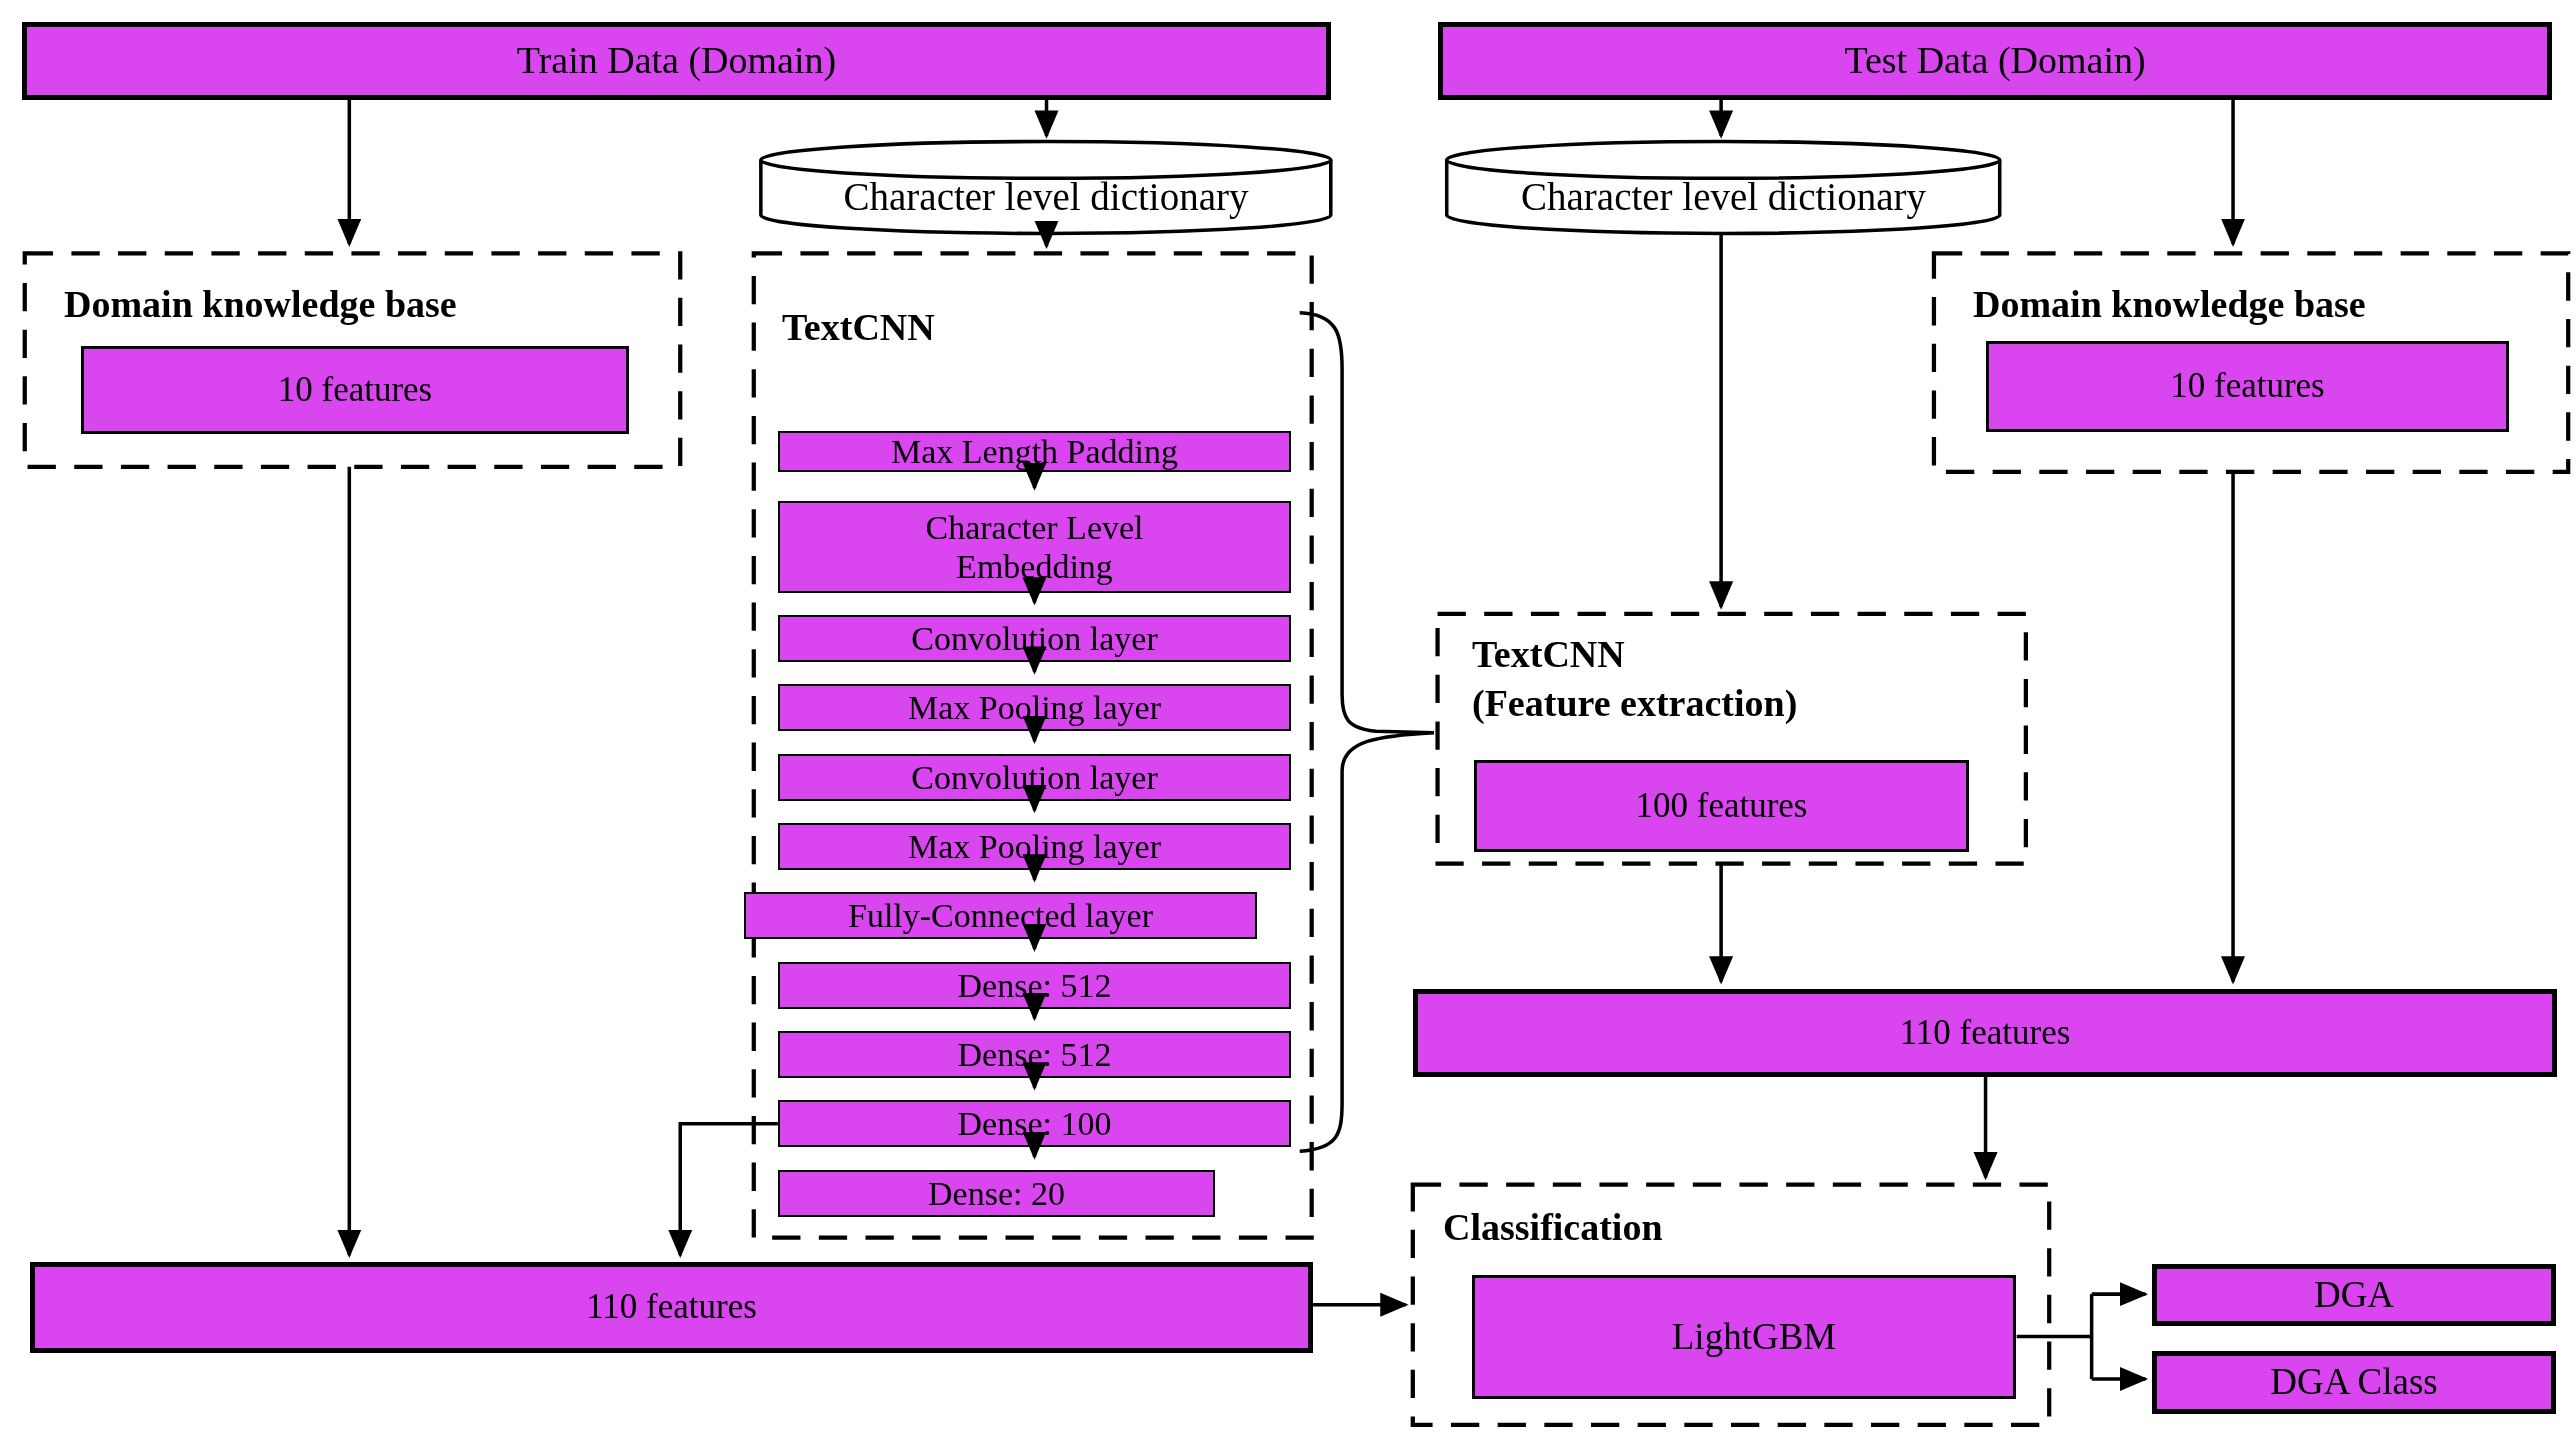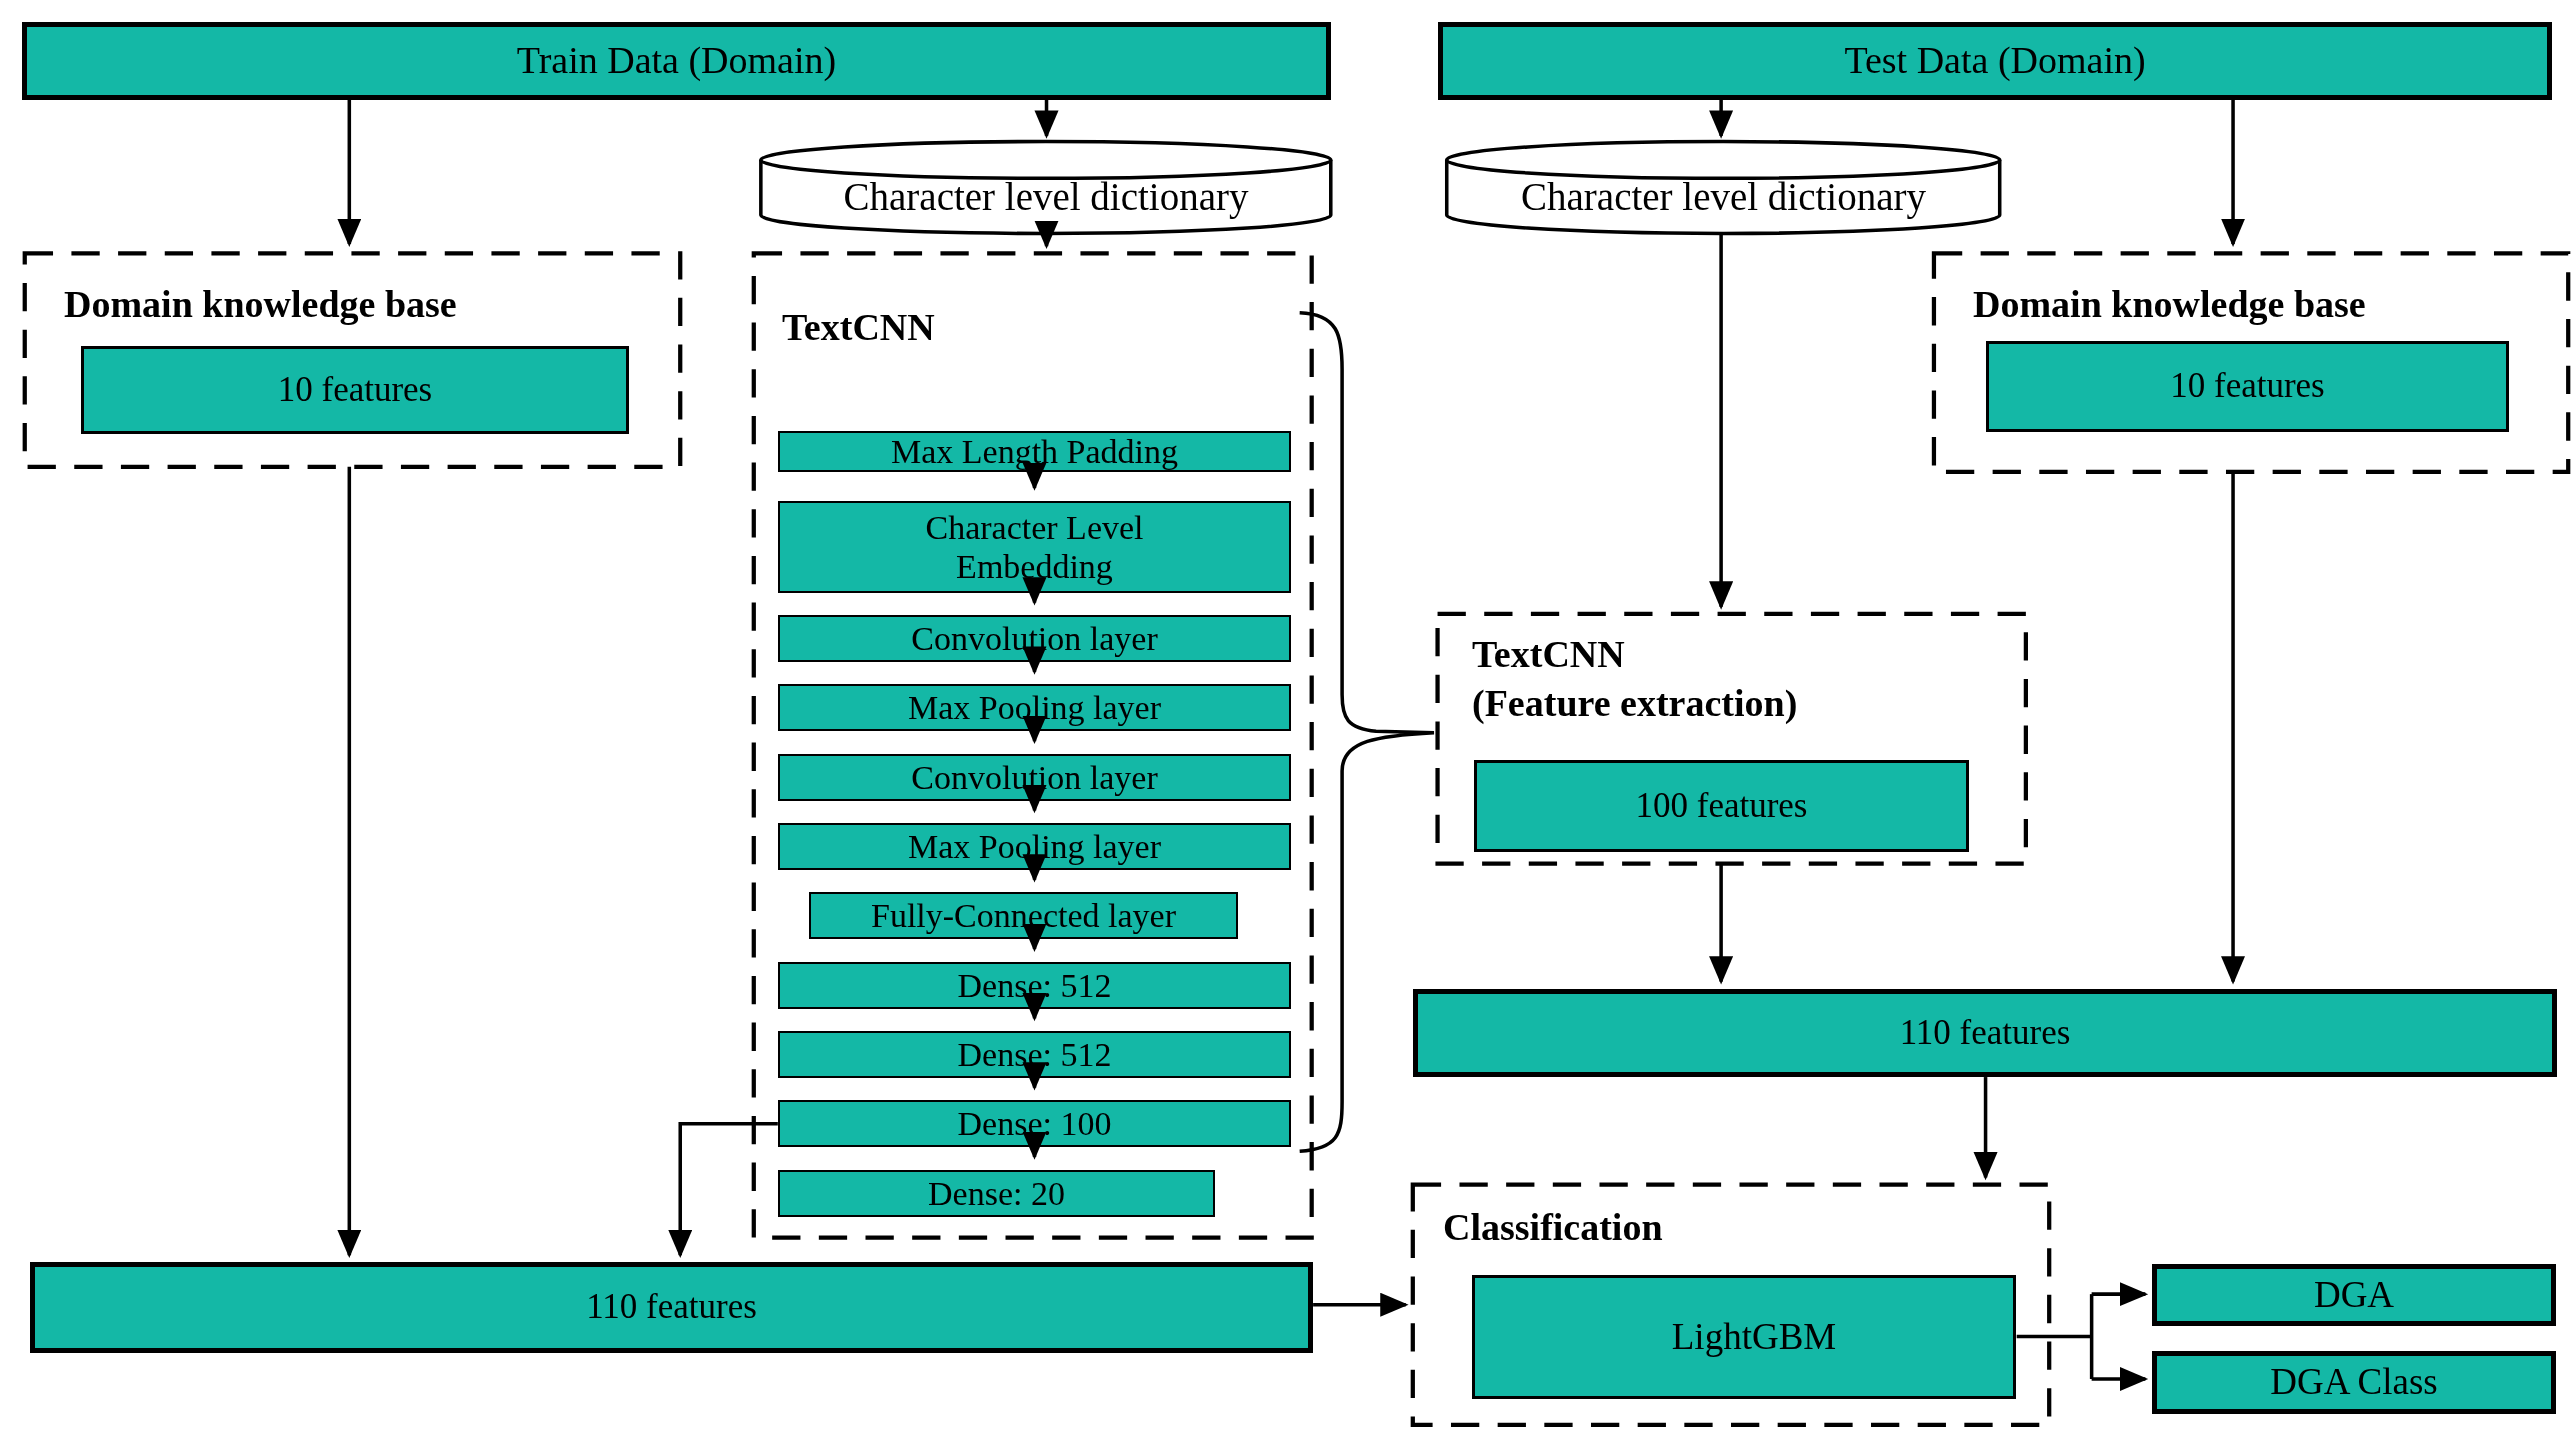--- a/index.html
+++ b/index.html
@@ -12,21 +12,21 @@
     position: relative;
     width: 2576px; height: 1447px;
     background: #ffffff;
     overflow: hidden;
   }
   #wires {
     position: absolute; left: 0; top: 0; z-index: 1;
   }
   .node {
     position: absolute;
-    background: #14b8a6;
+    background: #d946ef;
     border: 3.5px solid #000;
     display: flex; align-items: center; justify-content: center;
     text-align: center;
     font-size: 37px;
     line-height: 1.15;
     z-index: 2;
     box-sizing: border-box;
   }
   .node.heavy { border-width: 5px; }
   .node.stack { font-size: 34px; border-width: 2.8px; }
@@ -123,21 +123,21 @@
   <div class="node" style="left:1986px; top:341px; width:523px; height:91px; font-size:35px;">10 features</div>
 
   <div class="group-title" style="left:782px; top:304px;">TextCNN</div>
 
   <div class="node stack" style="left:778px; top:431px;  width:513px; height:41px;">Max Length Padding</div>
   <div class="node stack pad-wrap" style="left:778px; top:501px;  width:513px; height:92px;">Character Level Embedding</div>
   <div class="node stack" style="left:778px; top:615px;  width:513px; height:47px;">Convolution layer</div>
   <div class="node stack" style="left:778px; top:684px;  width:513px; height:47px;">Max Pooling layer</div>
   <div class="node stack" style="left:778px; top:754px; width:513px; height:47px;">Convolution layer</div>
   <div class="node stack" style="left:778px; top:823px; width:513px; height:47px;">Max Pooling layer</div>
-  <div class="node stack" style="left:809px; top:892px; width:429px; height:47px;">Fully-Connected layer</div>
+  <div class="node stack" style="left:744px; top:892px; width:513px; height:47px;">Fully-Connected layer</div>
   <div class="node stack" style="left:778px; top:962px; width:513px; height:47px;">Dense: 512</div>
   <div class="node stack" style="left:778px; top:1031px; width:513px; height:47px;">Dense: 512</div>
   <div class="node stack" style="left:778px; top:1100px; width:513px; height:47px;">Dense: 100</div>
   <div class="node stack" style="left:778px; top:1170px; width:437px; height:47px;">Dense: 20</div>
 
   <svg style="position:absolute; left:0; top:0; z-index:3;" width="2576" height="1447" viewBox="0 0 3643 2046">
     <g stroke="#000" stroke-width="5" fill="none">
       <path d="M1463,676 V690" marker-end="url(#ah)"></path>
       <path d="M1463,838 V852" marker-end="url(#ah)"></path>
       <path d="M1463,936 V950" marker-end="url(#ah)"></path>

